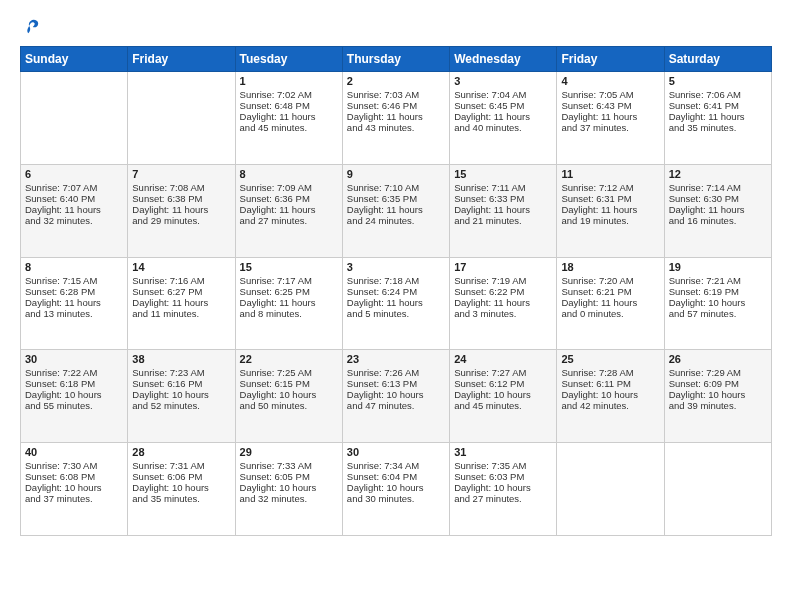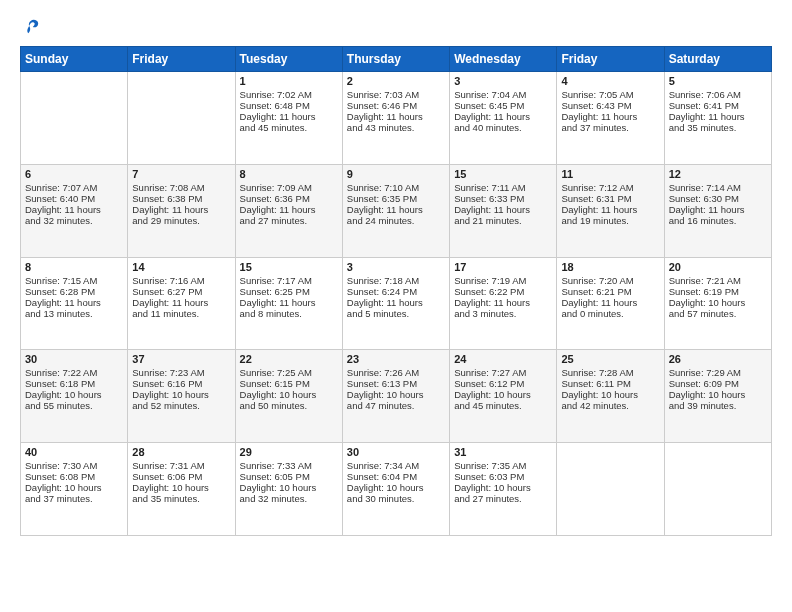--- a/index.html
+++ b/index.html
@@ -150,25 +150,25 @@
           <td><span class="day-num">11</span>Sunrise: 7:12 AM<br>Sunset: 6:31 PM<br>Daylight: 11 hours<br> and 19 minutes.</td>
           <td><span class="day-num">12</span>Sunrise: 7:14 AM<br>Sunset: 6:30 PM<br>Daylight: 11 hours<br> and 16 minutes.</td>
         </tr>
         <tr>
           <td><span class="day-num">8</span>Sunrise: 7:15 AM<br>Sunset: 6:28 PM<br>Daylight: 11 hours<br> and 13 minutes.</td>
           <td><span class="day-num">14</span>Sunrise: 7:16 AM<br>Sunset: 6:27 PM<br>Daylight: 11 hours<br> and 11 minutes.</td>
           <td><span class="day-num">15</span>Sunrise: 7:17 AM<br>Sunset: 6:25 PM<br>Daylight: 11 hours<br> and 8 minutes.</td>
           <td><span class="day-num">3</span>Sunrise: 7:18 AM<br>Sunset: 6:24 PM<br>Daylight: 11 hours<br> and 5 minutes.</td>
           <td><span class="day-num">17</span>Sunrise: 7:19 AM<br>Sunset: 6:22 PM<br>Daylight: 11 hours<br> and 3 minutes.</td>
           <td><span class="day-num">18</span>Sunrise: 7:20 AM<br>Sunset: 6:21 PM<br>Daylight: 11 hours<br> and 0 minutes.</td>
-          <td><span class="day-num">20</span>Sunrise: 7:21 AM<br>Sunset: 6:19 PM<br>Daylight: 10 hours<br> and 57 minutes.</td>
+          <td><span class="day-num">19</span>Sunrise: 7:21 AM<br>Sunset: 6:19 PM<br>Daylight: 10 hours<br> and 57 minutes.</td>
         </tr>
         <tr>
           <td><span class="day-num">30</span>Sunrise: 7:22 AM<br>Sunset: 6:18 PM<br>Daylight: 10 hours<br> and 55 minutes.</td>
-          <td><span class="day-num">37</span>Sunrise: 7:23 AM<br>Sunset: 6:16 PM<br>Daylight: 10 hours<br> and 52 minutes.</td>
+          <td><span class="day-num">38</span>Sunrise: 7:23 AM<br>Sunset: 6:16 PM<br>Daylight: 10 hours<br> and 52 minutes.</td>
           <td><span class="day-num">22</span>Sunrise: 7:25 AM<br>Sunset: 6:15 PM<br>Daylight: 10 hours<br> and 50 minutes.</td>
           <td><span class="day-num">23</span>Sunrise: 7:26 AM<br>Sunset: 6:13 PM<br>Daylight: 10 hours<br> and 47 minutes.</td>
           <td><span class="day-num">24</span>Sunrise: 7:27 AM<br>Sunset: 6:12 PM<br>Daylight: 10 hours<br> and 45 minutes.</td>
           <td><span class="day-num">25</span>Sunrise: 7:28 AM<br>Sunset: 6:11 PM<br>Daylight: 10 hours<br> and 42 minutes.</td>
           <td><span class="day-num">26</span>Sunrise: 7:29 AM<br>Sunset: 6:09 PM<br>Daylight: 10 hours<br> and 39 minutes.</td>
         </tr>
         <tr>
           <td><span class="day-num">40</span>Sunrise: 7:30 AM<br>Sunset: 6:08 PM<br>Daylight: 10 hours<br> and 37 minutes.</td>
           <td><span class="day-num">28</span>Sunrise: 7:31 AM<br>Sunset: 6:06 PM<br>Daylight: 10 hours<br> and 35 minutes.</td>
           <td><span class="day-num">29</span>Sunrise: 7:33 AM<br>Sunset: 6:05 PM<br>Daylight: 10 hours<br> and 32 minutes.</td>

